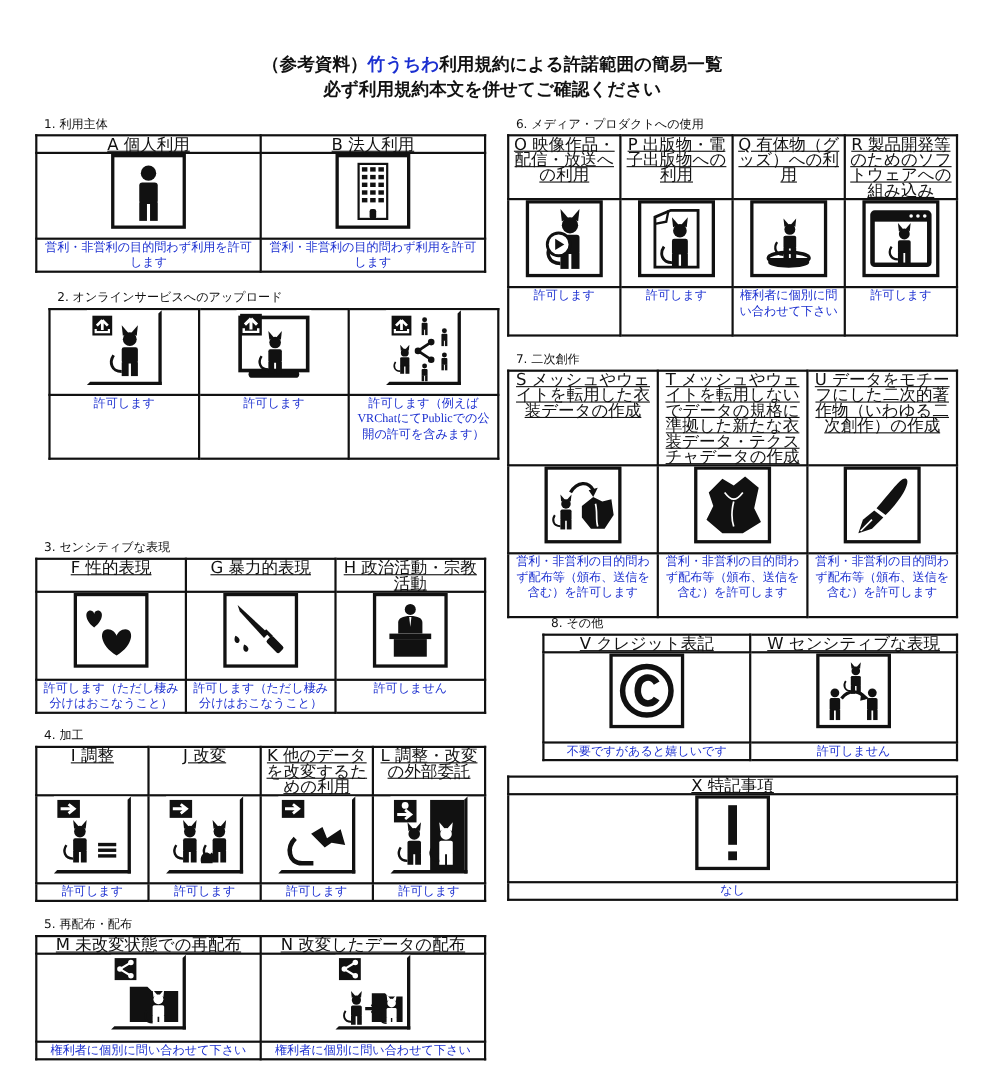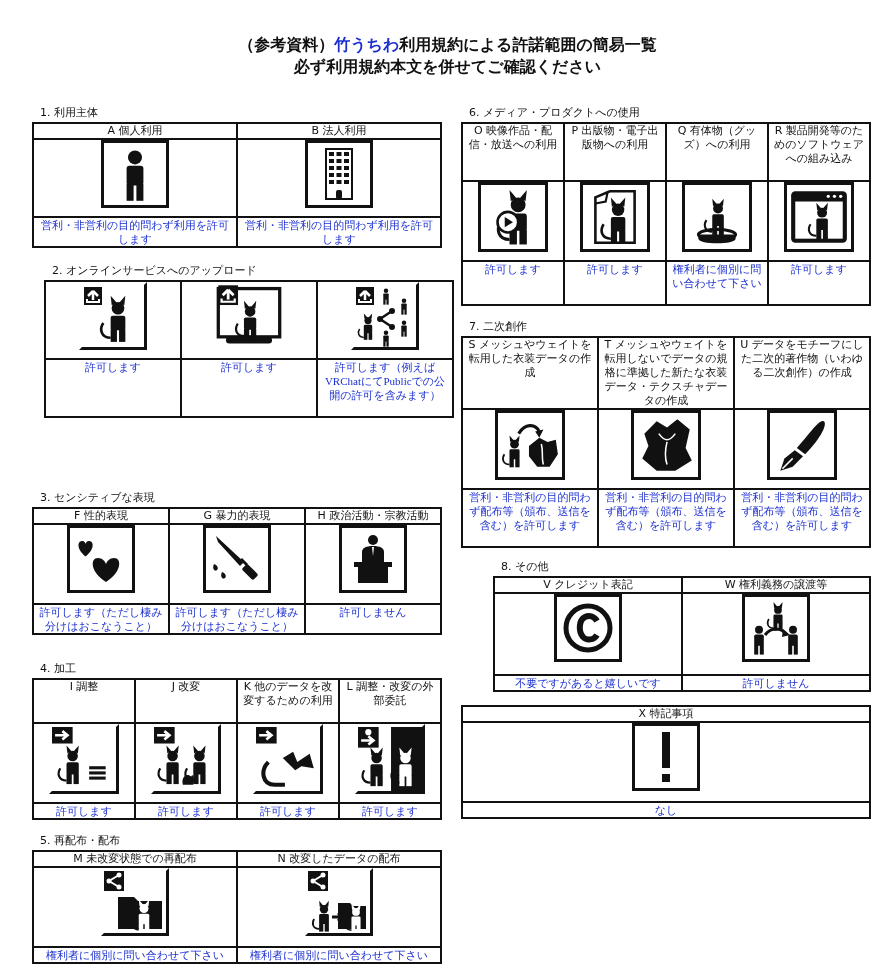--- a/index.html
+++ b/index.html
@@ -1,28 +1,28 @@
 <!DOCTYPE html>
 <html><head>
 <meta charset="utf-8">
 <style>
   * { box-sizing: border-box; margin: 0; padding: 0; }
   html, body { width: 895px; height: 973px; background: #ffffff; overflow: hidden; }
   body { font-family: "DejaVu Sans", sans-serif; color: #111; position: relative; }
 
-  .title { position: absolute; top: 34px; left: 0; width: 895px; text-align: center;
+  .title { position: absolute; top: 48px; left: 0; width: 895px; text-align: center;
            font-weight: bold; font-size: 16px; line-height: 22px; color: #111; }
   .title .accent { color: #1b2fd0; }
 
   .section { position: absolute; }
   .sec-label { font-size: 11px; line-height: 14px; height: 16px; padding-left: 8px; color: #111; }
 
   table.grid { border-collapse: collapse; width: 100%; table-layout: fixed; }
   table.grid td { border: 2px solid #111; text-align: center; vertical-align: top; padding: 0 2px; }
-  td.head { font-size: 11px; line-height: 14px; color: #111; }
+  td.head { font-size: 15px; line-height: 14px; color: #111; text-decoration: underline; }
   td.iconcell { vertical-align: middle; padding: 3px 0; }
   td.result { font-size: 11px; line-height: 14px; color: #1b2fd0; font-family: Liberation Serif, serif; }
 
   .iconbox { display: inline-block; border: 3px solid #111; background: #fff; position: relative; vertical-align: middle; }
   .iconbox svg { display: block; width: 100%; height: 100%; }
 </style>
 </head>
 <body>
 
 <div class="title">
@@ -391,21 +391,21 @@
   </tbody>
     </table>
 </div>
 
 <div class="section" style="left:461px; top:560px; width:410px;padding-left:32px;">
   <div class="sec-label">8. その他</div>
   <table class="grid">
     <tbody>
         <tr>
       <td class="head">V クレジット表記</td>
-      <td class="head">W 権利義務の譲渡等</td>
+      <td class="head">W センシティブな表現</td>
     </tr>
     <tr style="height:82px">
       <td class="iconcell"><span class="iconbox" style="width:68px;height:68px"><svg viewBox="0 0 62 62">
                 <circle cx="31" cy="31" r="22" fill="none" stroke="#111" stroke-width="5"></circle>
                 <path d="M40,24 C37,19 32,18 28,20 C22,23 21,34 26,40 C30,44 37,43 40,38" fill="none" stroke="#111" stroke-width="6"></path>
               </svg></span></td>
       <td class="iconcell"><span class="iconbox" style="width:68px;height:68px"><svg viewBox="0 0 62 62">
                 <g transform="translate(33,22) scale(0.65)" fill="#111">
                   <use href="#cat"></use>
                 </g>

